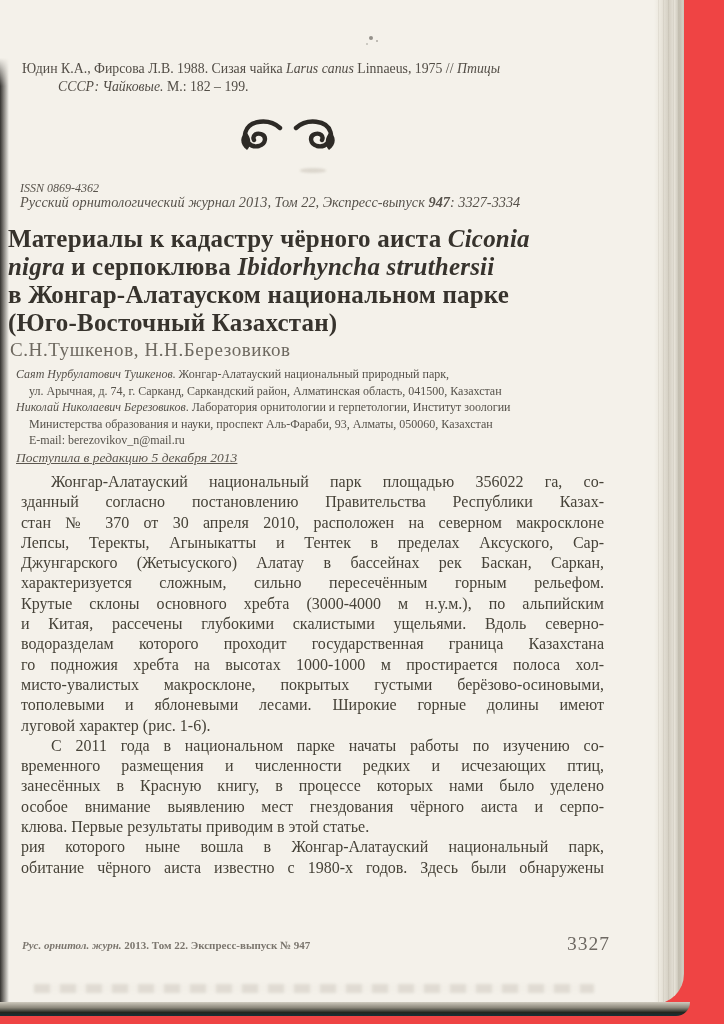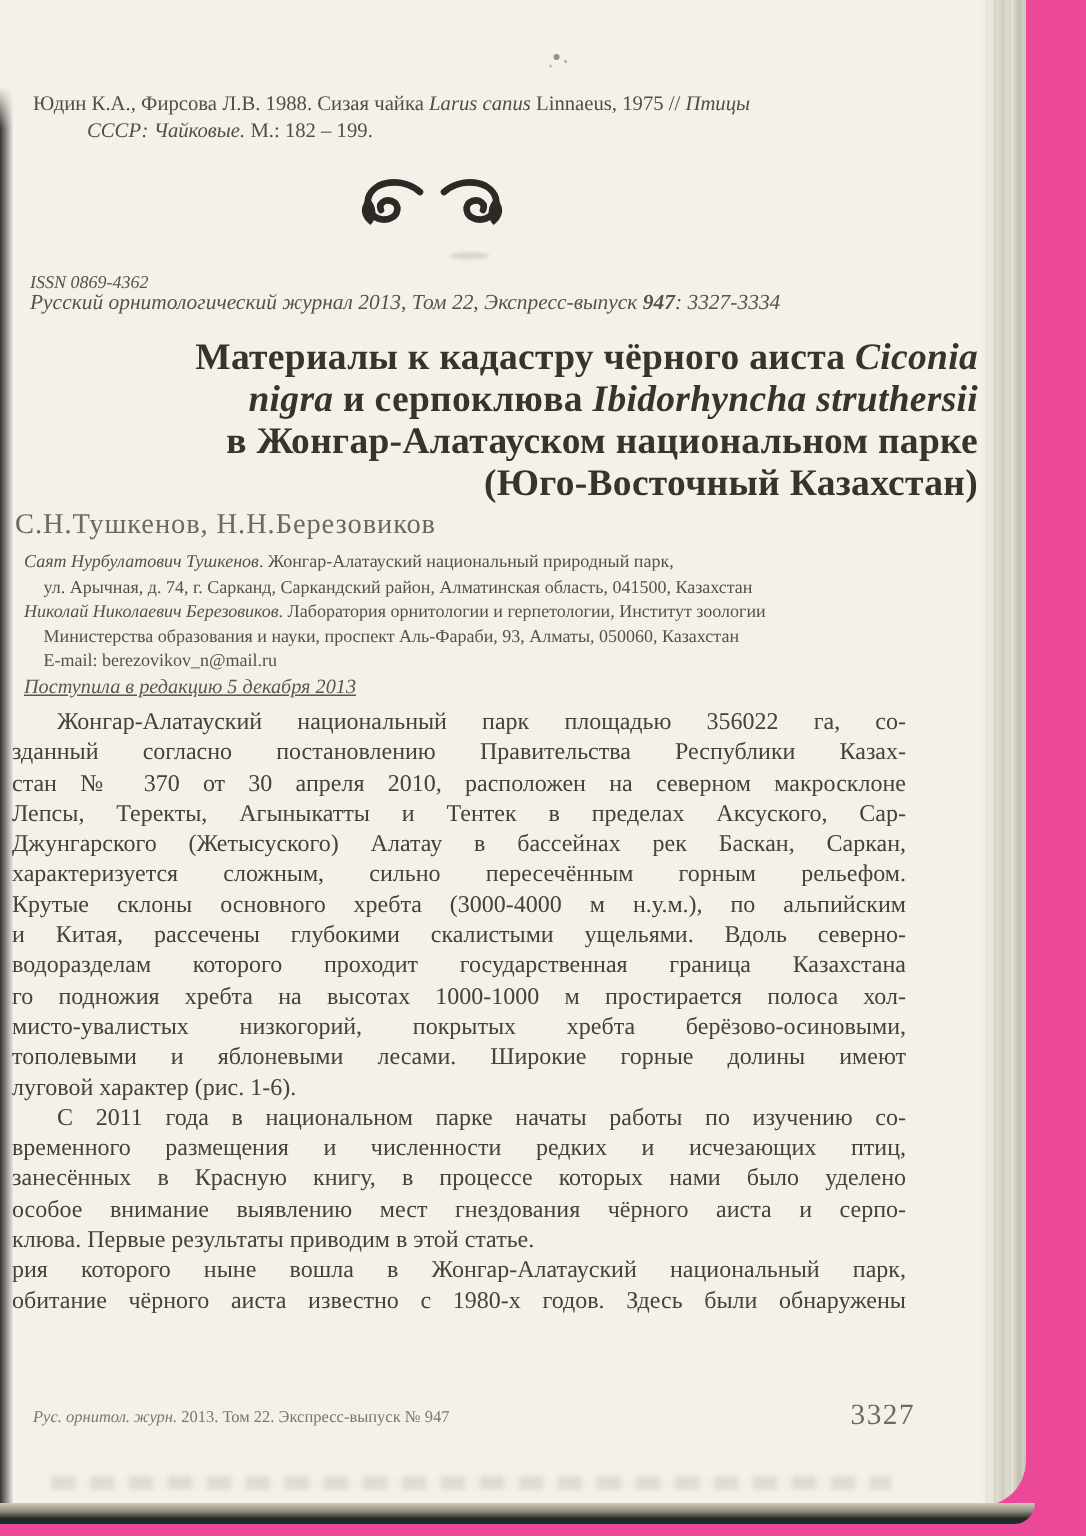--- a/index.html
+++ b/index.html
@@ -1,19 +1,19 @@
 <!DOCTYPE html>
 <html><head>
 <meta charset="utf-8">
 <style>
   html,body { margin:0; padding:0; }
   body { font-family: "Liberation Serif", serif; }
   .scene {
     position:relative; width:724px; height:1024px;
-    background:#ec4899; overflow:hidden;
+    background:#ef4444; overflow:hidden;
   }
   
   .page {
     position:absolute; left:0; top:0; width:656px; height:1004px;
     background:#f4f1ea;
   }
   
   .right-edge {
     position:absolute; left:654px; top:0; width:30px; height:1004px;
     background:
@@ -46,42 +46,42 @@
   .citation { position:absolute; left:22px; top:60px; width:606px;
     font-size:13.8px; line-height:17.6px; color:#524d46; }
   .citation .hang { padding-left:36px; }
 
   .ornament { position:absolute; left:238px; top:119px; width:100px; height:34px; }
 
   .issn { position:absolute; left:20px; top:181px; font-size:12px; font-style:italic; color:#57524b;font-family:Liberation Serif, serif; }
   .journal-ref { position:absolute; left:20px; top:194px; font-size:14.3px; color:#57524b; }
 
   .title { position:absolute; left:8px; top:225px; width:644px;
-    font-size:25px; line-height:28px; font-weight:600; color:#37332d; letter-spacing:0.2px;text-align:right; }
+    font-size:25px; line-height:28px; font-weight:600; color:#37332d; letter-spacing:0.2px; }
 
   .authors { position:absolute; left:10px; top:339px; font-size:19px;
     color:#6e6960; letter-spacing:0.6px; }
 
   .affiliation { position:absolute; left:16px; top:366px; width:622px;
     font-size:12px; line-height:16.6px; color:#55514a; }
   .affiliation .ind { padding-left:13px; }
 
   .received { position:absolute; left:16px; top:450px; font-size:13.5px;
     font-style:italic; color:#5b564e;text-decoration:underline; }
 
   .bodytext { position:absolute; left:8px; top:472px; width:596px;
     font-size:16px; line-height:20.3px; color:#464238; }
-  .bodytext > div { text-align:justify; text-align-last:justify; }
+  .bodytext > div { text-align:justify; text-align-last:justify;padding-left:13px; }
   .bodytext > .para-start { text-indent:30px; }
   .bodytext > .para-end { text-align-last:left; }
   .bodytext > .gap-before { margin-top:5px; }
 
   .footer { position:absolute; left:22px; top:933px; width:588px;
     display:flex; justify-content:space-between; align-items:flex-start; }
-  .footer-ref { font-size:11px; color:#7b766e; padding-top:6px; }
+  .footer-ref { font-size:11px; color:#7b766e; padding-top:6px;font-weight:bold; }
   .page-number { font-size:19.5px; color:#6d6862; letter-spacing:1px; }
 </style>
 </head>
 <body>
 
 <div class="scene">
   <div class="page">
 
     <div class="citation">
         <div><span>Юдин К.А., Фирсова Л.В. 1988. Сизая чайка </span><span style="font-style: italic;">Larus canus</span><span> Linnaeus, 1975 // </span><span style="font-style: italic;">Птицы</span></div>
@@ -125,21 +125,21 @@
         <div class="para-start">Жонгар-Алатауский национальный парк площадью 356022 га, со-</div>
         <div>зданный согласно постановлению Правительства Республики Казах-</div>
         <div>стан № 370 от 30 апреля 2010, расположен на северном макросклоне</div>
         <div>Лепсы, Теректы, Агыныкатты и Тентек в пределах Аксуского, Сар-</div>
         <div>Джунгарского (Жетысуского) Алатау в бассейнах рек Баскан, Саркан,</div>
         <div>характеризуется сложным, сильно пересечённым горным рельефом.</div>
         <div>Крутые склоны основного хребта (3000-4000 м н.у.м.), по альпийским</div>
         <div>и Китая, рассечены глубокими скалистыми ущельями. Вдоль северно-</div>
         <div>водоразделам которого проходит государственная граница Казахстана</div>
         <div>го подножия хребта на высотах 1000-1000 м простирается полоса хол-</div>
-        <div>мисто-увалистых низкогорий, покрытых хребта берёзово-осиновыми,</div>
+        <div>мисто-увалистых макросклоне, покрытых густыми берёзово-осиновыми,</div>
         <div>тополевыми и яблоневыми лесами. Широкие горные долины имеют</div>
         <div class="para-end">луговой характер (рис. 1-6).</div>
         <div class="para-start">С 2011 года в национальном парке начаты работы по изучению со-</div>
         <div>временного размещения и численности редких и исчезающих птиц,</div>
         <div>занесённых в Красную книгу, в процессе которых нами было уделено</div>
         <div>особое внимание выявлению мест гнездования чёрного аиста и серпо-</div>
         <div class="para-end">клюва. Первые результаты приводим в этой статье.</div>
         <div>рия которого ныне вошла в Жонгар-Алатауский национальный парк,</div>
         <div>обитание чёрного аиста известно с 1980-х годов. Здесь были обнаружены</div>
       </div>

